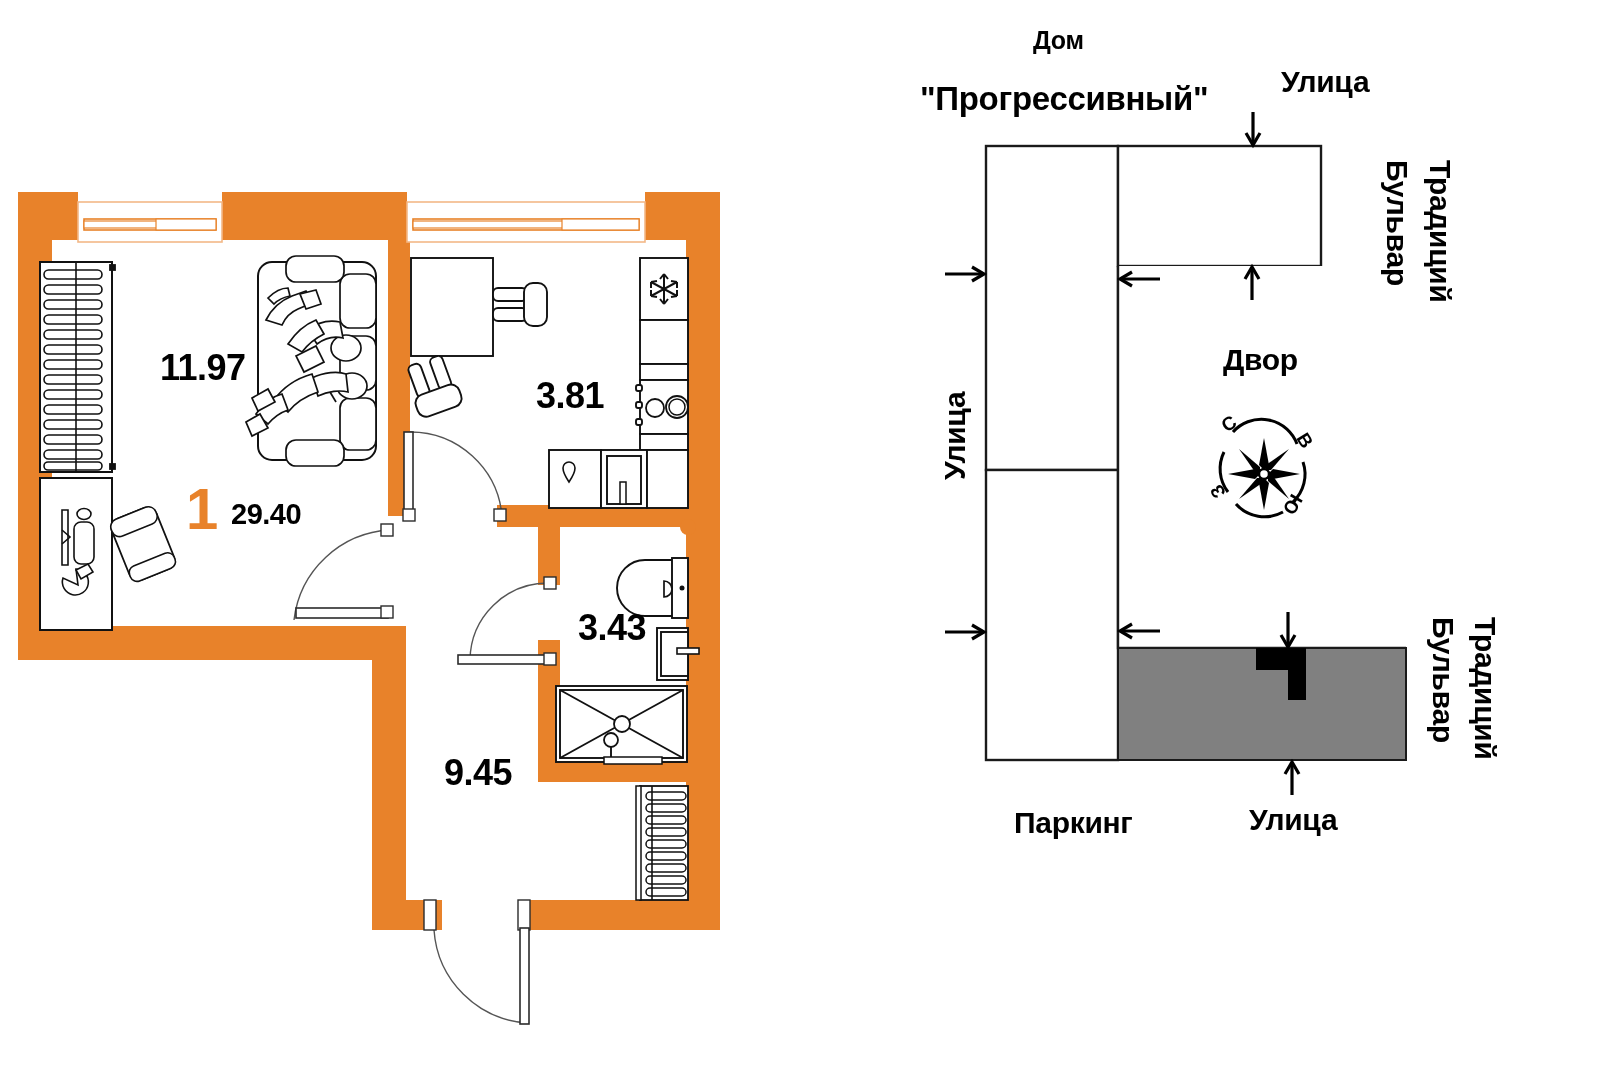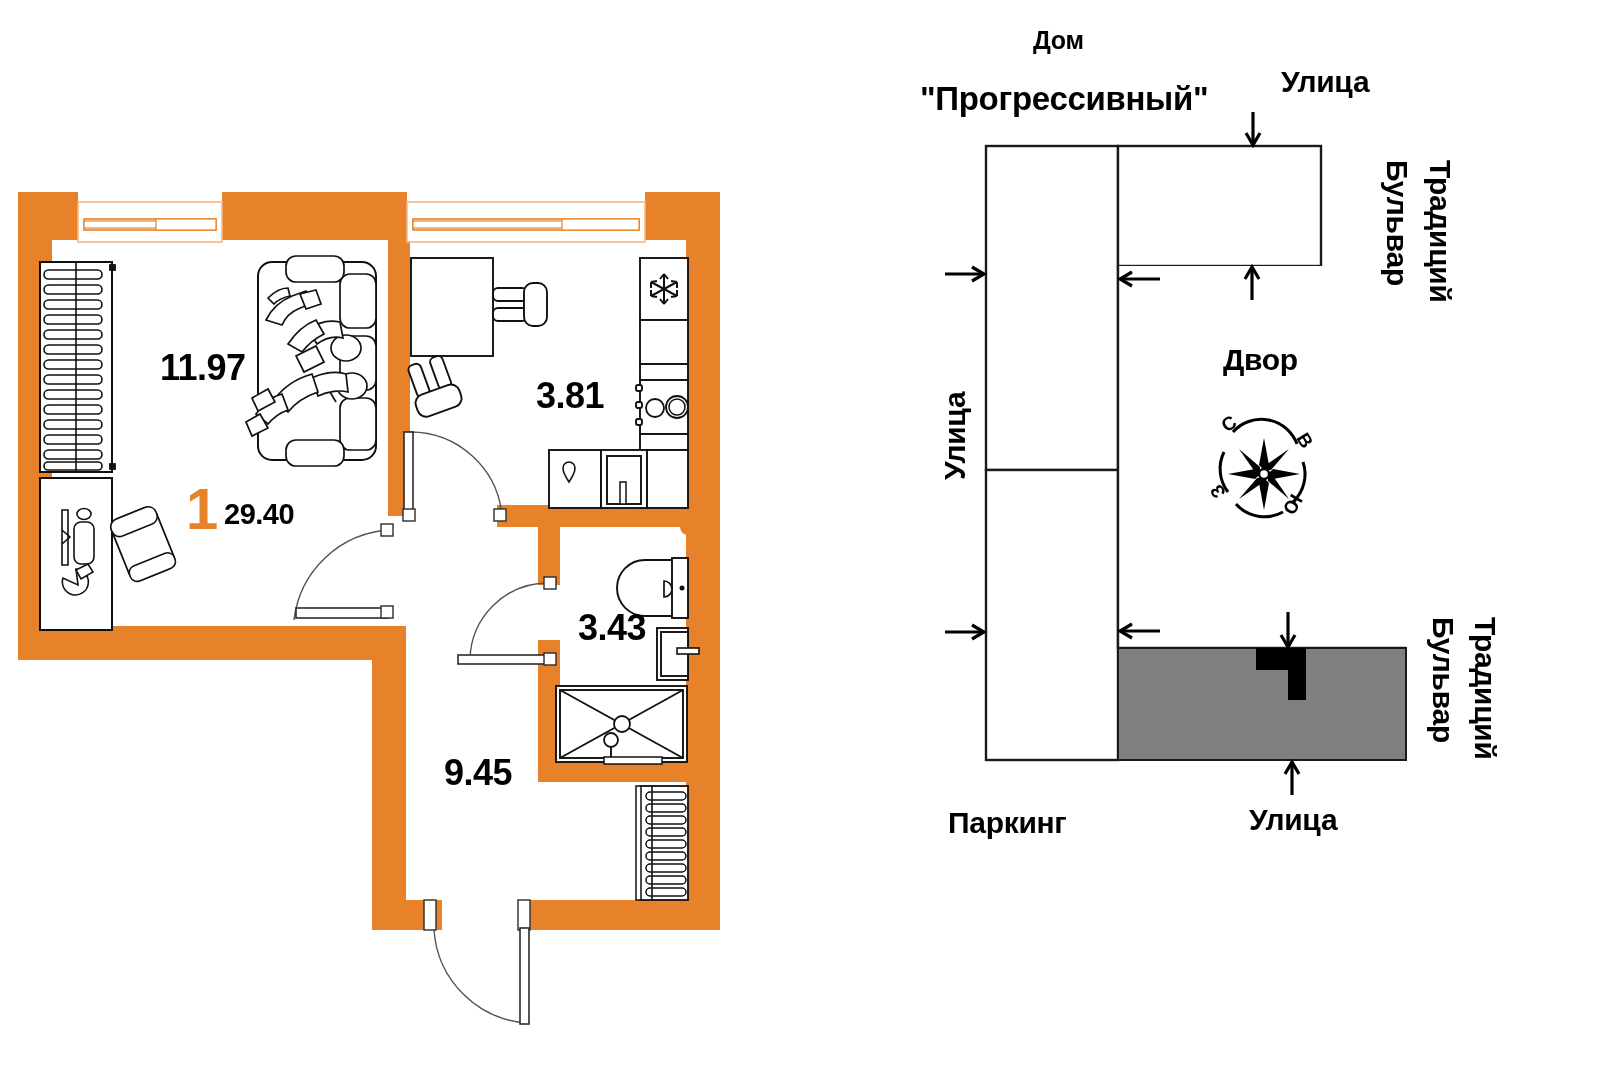--- a/index.html
+++ b/index.html
@@ -35,20 +35,21 @@
   }
   .area-lbl {
     font-size: 36px;
     font-weight: 700;
     letter-spacing: -0.5px;
   }
   .total-lbl {
     font-size: 29px;
     font-weight: 700;
     letter-spacing: -0.5px;
+    margin-left: 7px;
   }
   .rooms-digit {
     position: absolute;
     font-size: 58px;
     font-weight: 700;
     color: #E8822A;
     line-height: 1;
   }
   .site-lbl {
     font-size: 30px;
@@ -376,21 +377,21 @@
     </g>
   </svg>
 
   <div class="lbl site-lbl" style="left:1033px; top:28px; font-size:25px;">Дом</div>
   <div class="lbl site-lbl" style="left:920px; top:82px; font-size:33px;">"Прогрессивный"</div>
 
   <div class="lbl site-lbl" style="left:1281px; top:67px;">Улица</div>
 
   <div class="lbl site-lbl" style="left:1223px; top:345px;">Двор</div>
 
-  <div class="lbl site-lbl" style="left:948px; top:808px;">Паркинг</div>
+  <div class="lbl site-lbl" style="left:1014px; top:808px;">Паркинг</div>
 
   <div class="lbl site-lbl" style="left:1249px; top:805px;">Улица</div>
 
   <div class="lbl site-lbl-v rot-left" style="left:940px; top:480px;">Улица</div>
 
   <div class="lbl site-lbl-v rot-right" style="left:1412px; top:160px;">Бульвар</div>
   <div class="lbl site-lbl-v rot-right" style="left:1455px; top:160px;">Традиций</div>
 
   <div class="lbl site-lbl-v rot-right" style="left:1458px; top:617px;">Бульвар</div>
   <div class="lbl site-lbl-v rot-right" style="left:1500px; top:617px;">Традиций</div>

